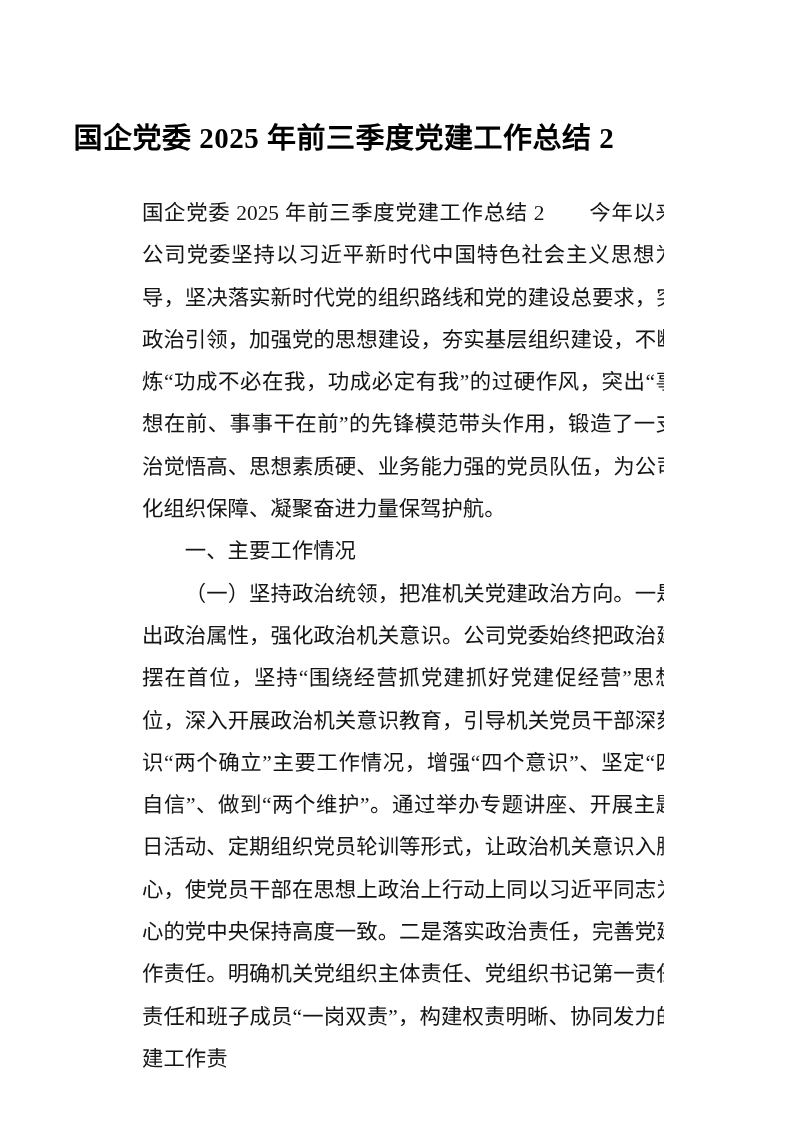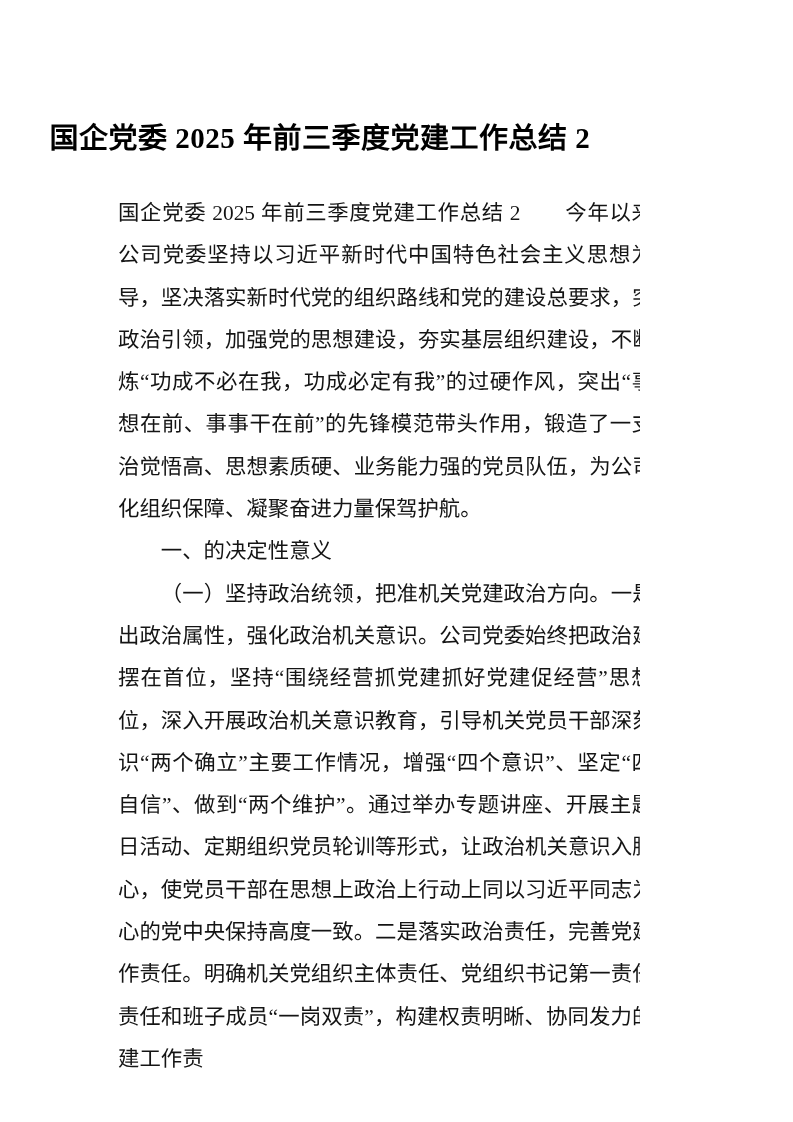--- a/index.html
+++ b/index.html
@@ -7,20 +7,21 @@
     padding: 0;
     background: #ffffff;
   }
   .page {
     position: relative;
     width: 640px;
     height: 1122px;
     background: #ffffff;
     overflow: hidden;
     color: #111111;
+    margin-left: 24px;
   }
   .doc-title {
     margin: 0;
     padding-top: 120px;
     text-align: center;
     font-family: "Liberation Serif", "DejaVu Serif", serif;
     font-weight: bold;
     font-size: 29px;
     line-height: 36px;
     color: #000000;
@@ -44,16 +45,16 @@
   }
 </style>
 </head>
 <body>
 
 <div class="page">
   <h1 class="doc-title">国企党委 2025 年前三季度党建工作总结 2</h1>
 
   <div class="doc-body">
     <p class="para">国企党委 2025 年前三季度党建工作总结 2　　今年以来，公司党委坚持以习近平新时代中国特色社会主义思想为指导，坚决落实新时代党的组织路线和党的建设总要求，突出政治引领，加强党的思想建设，夯实基层组织建设，不断淬炼“功成不必在我，功成必定有我”的过硬作风，突出“事事想在前、事事干在前”的先锋模范带头作用，锻造了一支政治觉悟高、思想素质硬、业务能力强的党员队伍，为公司强化组织保障、凝聚奋进力量保驾护航。</p>
-    <p class="para para-indent">一、的决定性意义</p>
+    <p class="para para-indent">一、主要工作情况</p>
     <p class="para para-indent">（一）坚持政治统领，把准机关党建政治方向。一是突出政治属性，强化政治机关意识。公司党委始终把政治建设摆在首位，坚持“围绕经营抓党建抓好党建促经营”思想定位，深入开展政治机关意识教育，引导机关党员干部深刻认识“两个确立”主要工作情况，增强“四个意识”、坚定“四个自信”、做到“两个维护”。通过举办专题讲座、开展主题党日活动、定期组织党员轮训等形式，让政治机关意识入脑入心，使党员干部在思想上政治上行动上同以习近平同志为核心的党中央保持高度一致。二是落实政治责任，完善党建工作责任。明确机关党组织主体责任、党组织书记第一责任人责任和班子成员“一岗双责”，构建权责明晰、协同发力的党建工作责</p>
   </div>
 </div>
 
 </body></html>

